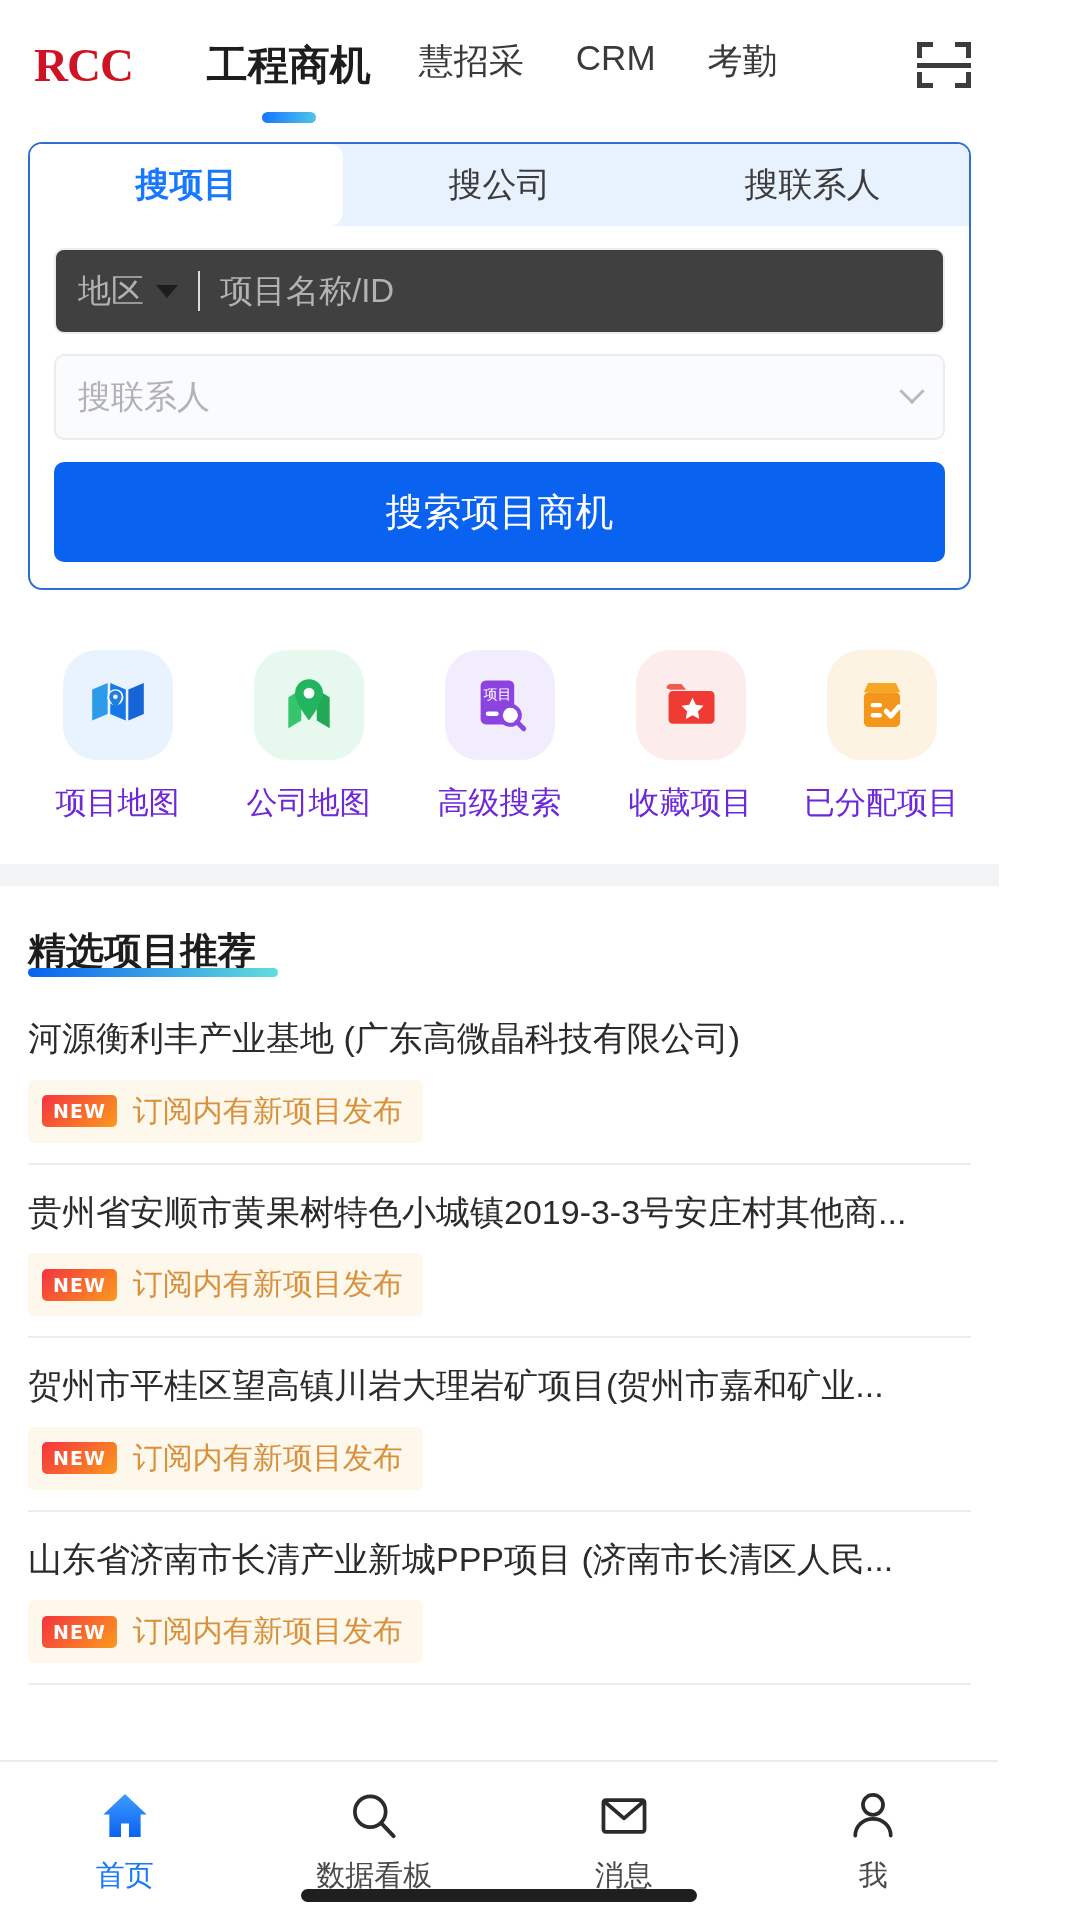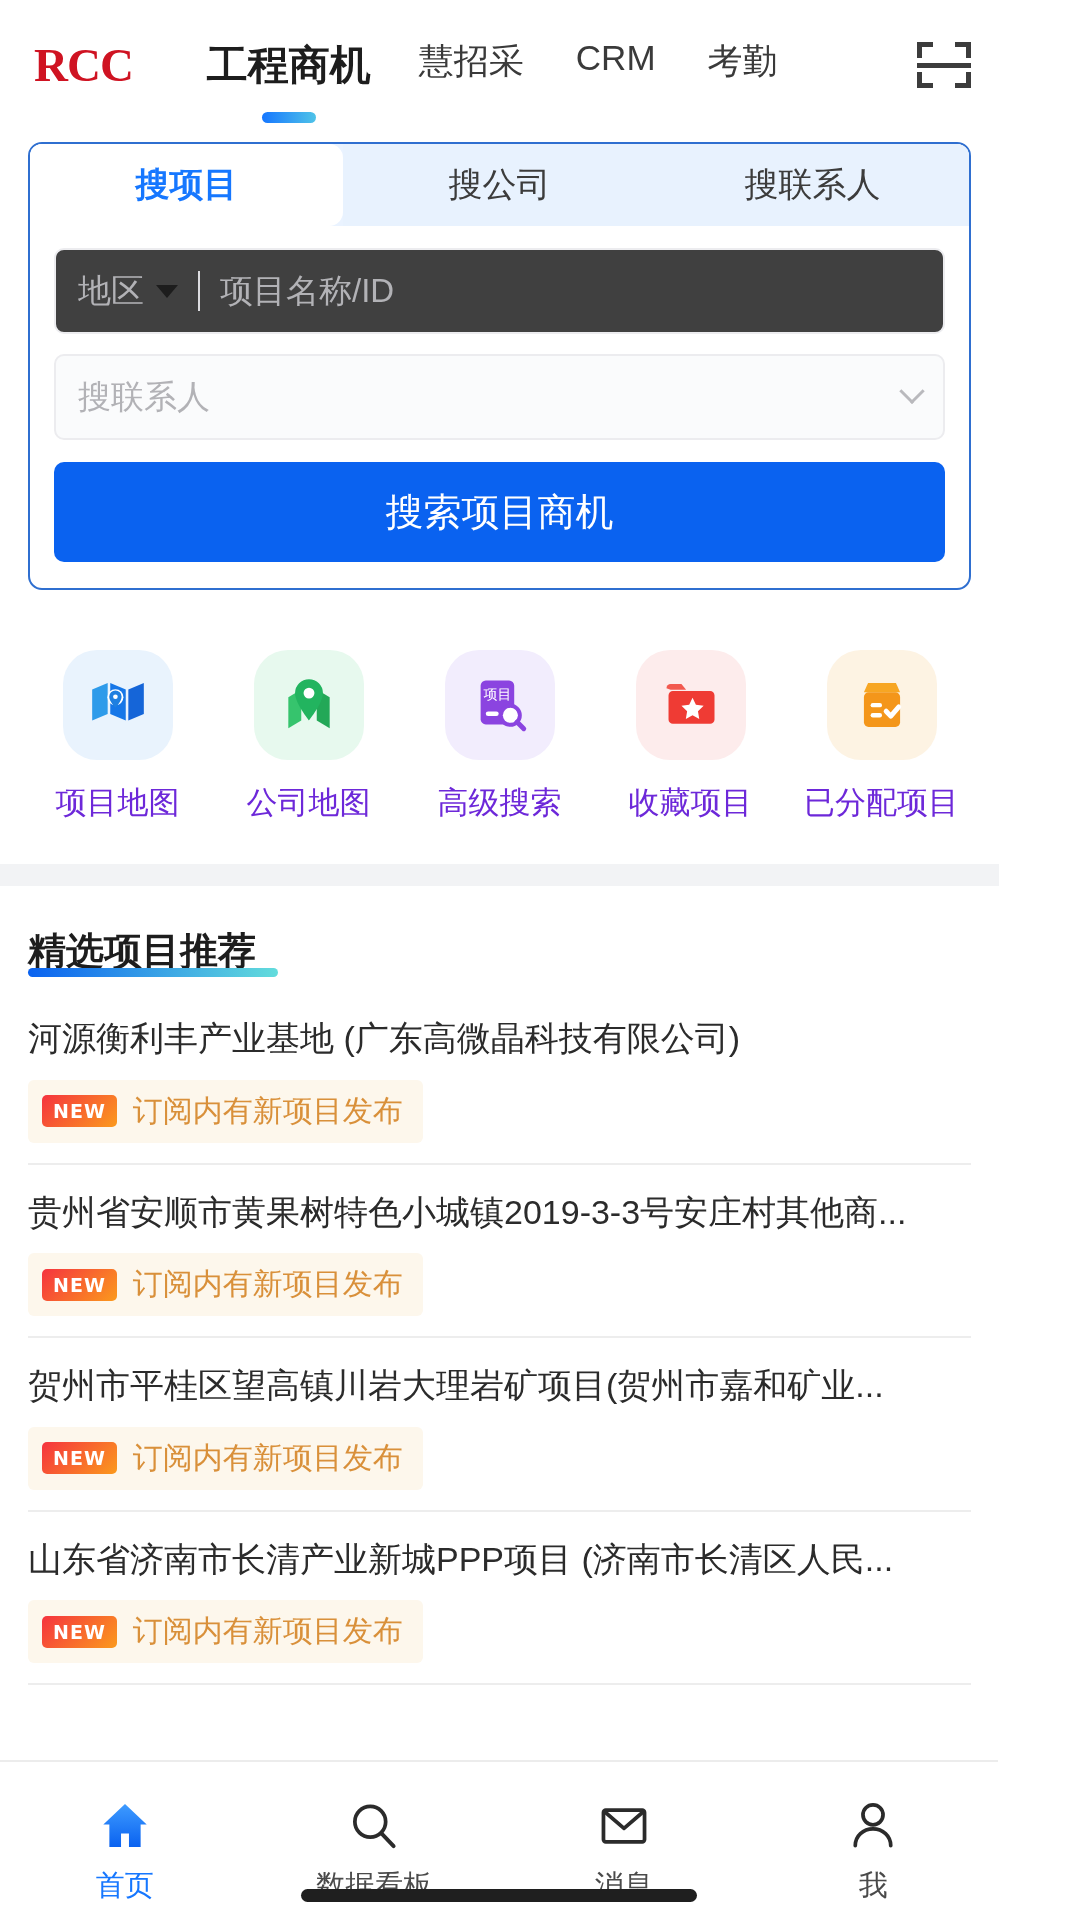--- a/index.html
+++ b/index.html
@@ -263,21 +263,21 @@
 
   
   .bottomnav {
     position: absolute;
     left: 0; right: 1px; bottom: 0;
     height: 160px;
     background: #ffffff;
     border-top: 2px solid #ececec;
     display: flex;
     align-items: flex-start;
-    padding-top: 36px;
+    padding-top: 26px;
   }
   .bnitem {
     flex: 1;
     display: flex;
     flex-direction: column;
     align-items: center;
     gap: 12px;
   }
   .bnlabel { font-size: 29px; color: #4a4a4a; }
   .bnitem.active .bnlabel { color: #1677ff; }

